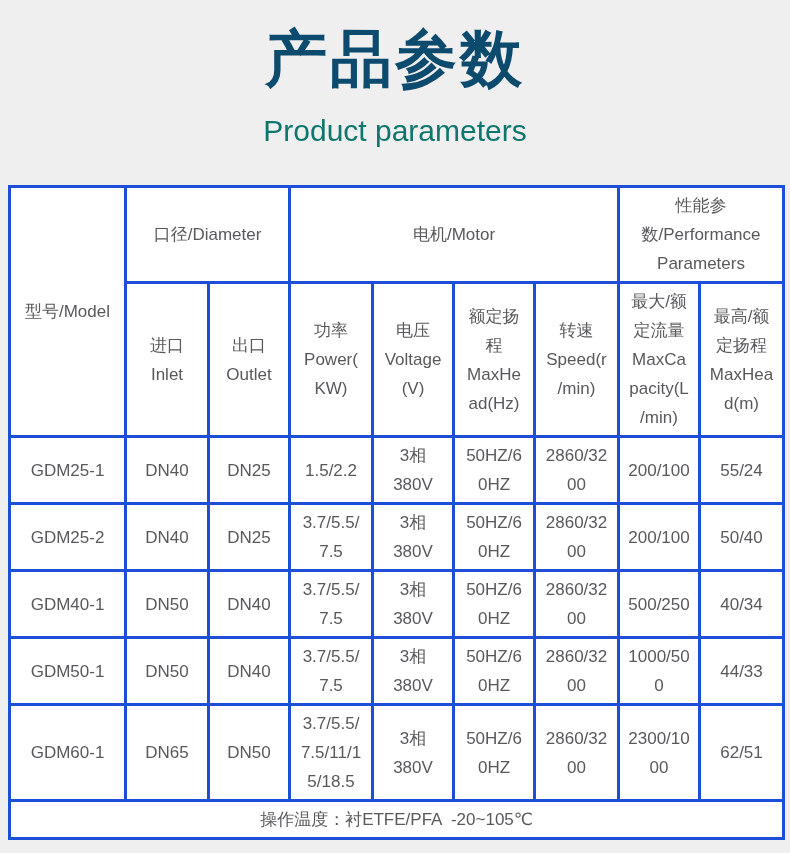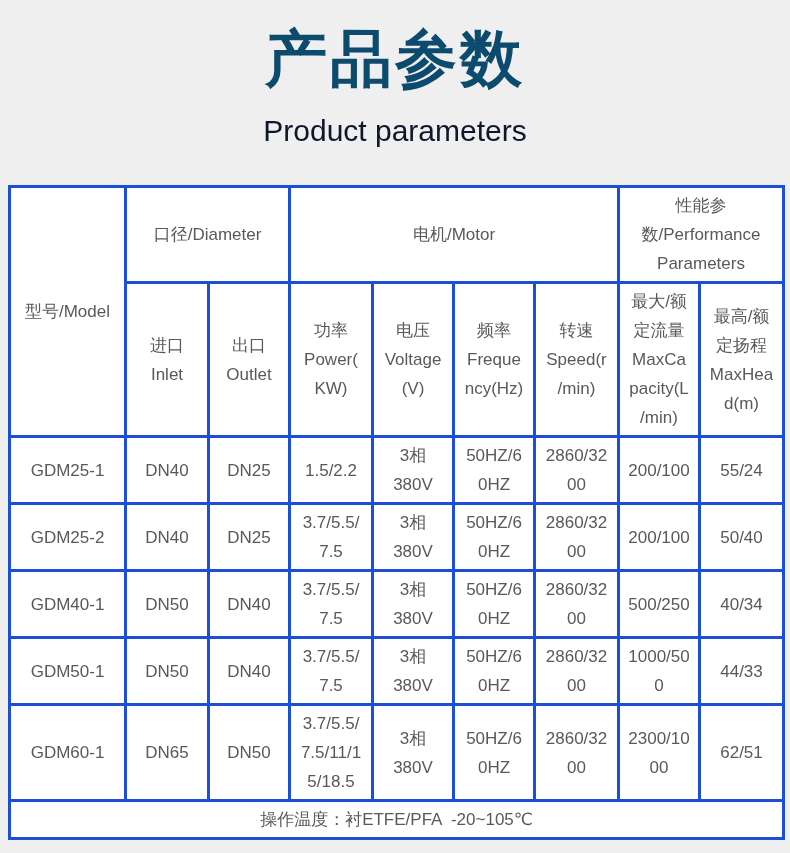--- a/index.html
+++ b/index.html
@@ -23,21 +23,21 @@
     letter-spacing: 3px;
     line-height: 1.08;
     color: #0c4a6e;
   }
   .page-subtitle {
     margin: 22px 0 0 0;
     text-align: center;
     font-size: 30px;
     font-weight: 500;
     line-height: 1.05;
-    color: #0f172a;
+    color: #0f766e;
   }
   .table-wrap {
     margin: 39px 8px 0 8px;
   }
   table.params {
     width: 774px;
     table-layout: fixed;
     border-collapse: collapse;
     background: #ffffff;
     border: 2px solid #a7aaaf;
@@ -88,21 +88,21 @@
         <th rowspan="2">型号/Model</th>
         <th colspan="2">口径/Diameter</th>
         <th colspan="4">电机/Motor</th>
         <th colspan="2">性能参数/Performance Parameters</th>
       </tr>
       <tr class="row-sub-header">
         <th>进口Inlet</th>
         <th>出口Outlet</th>
         <th>功率Power(KW)</th>
         <th>电压Voltage(V)</th>
-        <th>频率Frequency(Hz)</th>
+        <th>额定扬程MaxHead(Hz)</th>
         <th>转速Speed(r/min)</th>
         <th>最大/额定流量MaxCapacity(L/min)</th>
         <th>最高/额定扬程MaxHead(m)</th>
       </tr>
     </thead>
     <tbody>
       <tr class="row-data-1">
         <td>GDM25-1</td>
         <td>DN40</td>
         <td>DN25</td>

